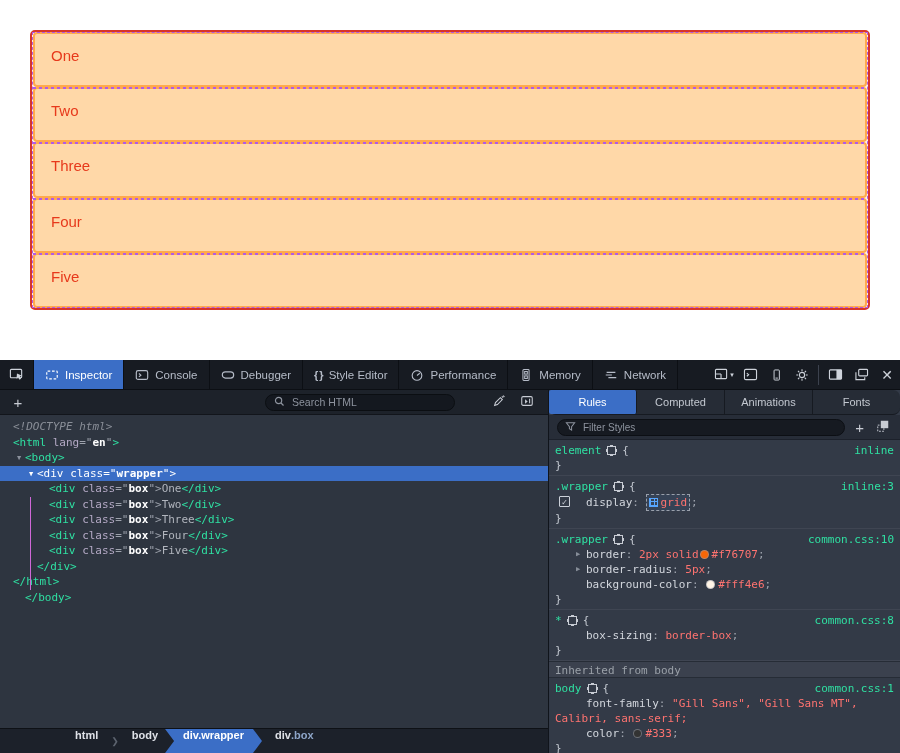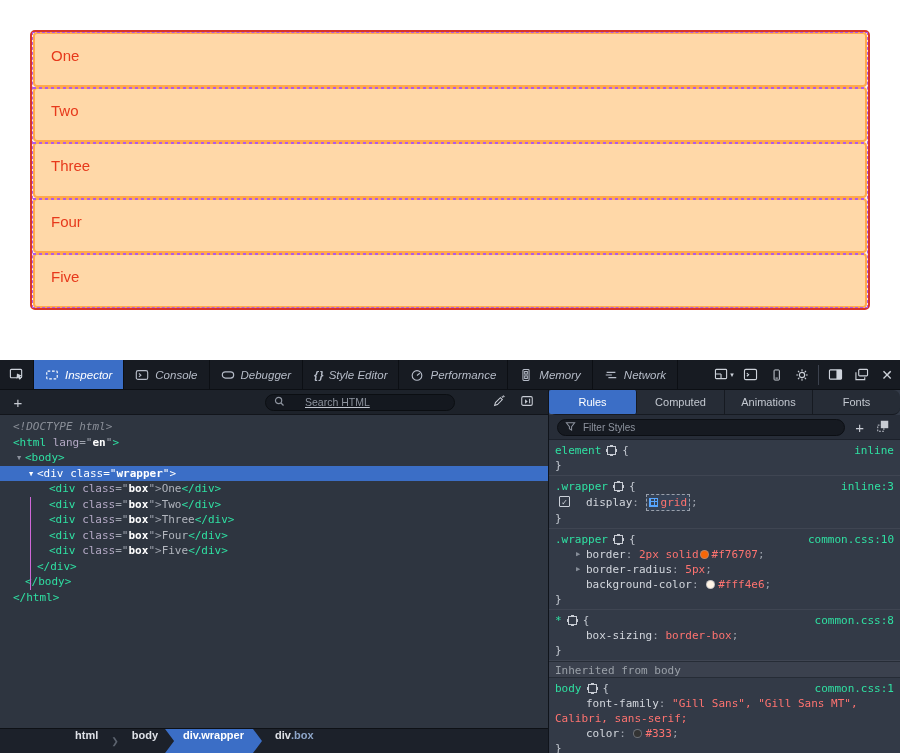--- a/index.html
+++ b/index.html
@@ -10,38 +10,38 @@
   .browser-preview{height:360px;background:#ffffff;position:relative;flex:none;}
   .wrapper-demo{position:absolute;left:30px;top:30px;width:840px;height:280px;background:#fff4e6;border:2px solid #d8352b;border-radius:5px;display:flex;flex-direction:column;}
   .demo-box{flex:1;margin:0 1px;background:#ffd8a8;border:2px solid #ffa94d;border-radius:4px;color:#e7391b;font-size:15px;padding:13px 0 0 16px;overflow:hidden;}
   .grid-overlay{position:absolute;inset:0;border:1px dashed #b15be6;pointer-events:none;z-index:5;}
   .grid-line{position:absolute;left:0;right:0;height:2px;background:repeating-linear-gradient(90deg,#b15be6 0 3px,rgba(0,0,0,0) 3px 6px);}
 
   
   .devtools{height:393px;flex:none;display:flex;flex-direction:column;background:#2e3540;color:#c3c8d2;font-size:11px;}
   .dt-toolbar{height:30px;flex:none;background:#171b22;display:flex;align-items:stretch;border-bottom:1px solid #0c0f14;}
   .dt-toolbar .picker-btn{width:34px;display:flex;align-items:center;justify-content:center;border-right:1px solid #0c0f14;color:#ced3db;cursor:pointer;}
-  .dt-tab{display:flex;align-items:center;gap:6px;padding:0 11px;color:#b6bcc8;border-right:1px solid #0c0f14;font-size:11.5px;cursor:pointer;white-space:nowrap;font-style:italic;}
+  .dt-tab{display:flex;align-items:center;gap:6px;padding:0 11px;color:#b6bcc8;border-right:1px solid #0c0f14;font-size:11.5px;cursor:pointer;white-space:nowrap;}
   .dt-tab.active{background:#3b6ec6;color:#fff;}
   .dt-tab svg,.picker-btn svg,.icon-btn svg{display:block;}
   .dt-toolbar-right{margin-left:auto;display:flex;align-items:center;}
   .icon-btn{width:26px;height:30px;display:flex;align-items:center;justify-content:center;color:#ced3db;cursor:pointer;position:relative;}
   .icon-btn .caret{font-size:7px;margin-left:1px;}
   .tb-sep{width:1px;height:20px;background:#3c424e;margin:0 3px;}
   .glyph{font-weight:bold;font-size:11px;letter-spacing:-1px;}
   .x-glyph{font-size:14px;line-height:14px;}
 
   .dt-body{flex:1;display:flex;min-height:0;}
   .left-col{width:548px;flex:none;display:flex;flex-direction:column;min-height:0;}
   .right-col{flex:1;display:flex;flex-direction:column;border-left:1px solid #10141b;background:#333a47;min-height:0;}
 
   
   .markup-toolbar{height:25px;flex:none;background:#1d222a;border-bottom:1px solid #12151b;display:flex;align-items:center;padding:0 8px;}
   .add-node-btn{color:#c8ccd4;font-size:15px;line-height:15px;width:20px;text-align:center;cursor:pointer;}
-  .search-pill{margin-left:237px;width:190px;height:17px;background:#14181f;border:1px solid #0b0e12;border-radius:9px;display:flex;align-items:center;padding:0 8px;gap:18px;text-decoration:underline;}
+  .search-pill{margin-left:237px;width:190px;height:17px;background:#14181f;border:1px solid #0b0e12;border-radius:9px;display:flex;align-items:center;padding:0 8px;gap:5px;}
   .search-pill input{flex:1;background:transparent;border:0;outline:0;color:#aab0ba;font-size:10.5px;font-family:"Liberation Sans",sans-serif;min-width:0;}
   .search-pill input::placeholder{color:#8d939e;}
   .mt-icons{margin-left:auto;display:flex;align-items:center;gap:14px;padding-right:6px;color:#c8ccd4;}
 
   
   .markup-tree{flex:1;position:relative;background:#2e3540;font-family:"DejaVu Sans Mono",monospace;font-size:11px;padding-top:4px;overflow:hidden;}
   .mline{height:15.5px;line-height:15.5px;white-space:pre;cursor:pointer;}
   .mline .arrow{display:inline-block;width:12px;margin-left:-12px;text-align:center;font-size:7px;color:#8b919c;vertical-align:1px;}
   .mline.selected{background:#3b6ec6;}
   .mline.selected .tk,.mline.selected .arrow{color:#fff !important;}
@@ -265,22 +265,22 @@
             <div class="mline" style="padding-left: 13px;"><span class="tk tk-doctype">&lt;!DOCTYPE html&gt;</span></div>
             <div class="mline" style="padding-left: 13px;"><span class="tk tk-tag">&lt;html</span><span class="tk tk-plain"> </span><span class="tk tk-attr">lang</span><span class="tk tk-punc">="</span><span class="tk tk-val">en</span><span class="tk tk-punc">"</span><span class="tk tk-tag">&gt;</span></div>
             <div class="mline" style="padding-left: 25px;"><span class="arrow">▼</span><span class="tk tk-tag">&lt;body&gt;</span></div>
             <div class="mline selected" style="padding-left: 37px;"><span class="arrow">▼</span><span class="tk tk-tag">&lt;div</span><span class="tk tk-plain"> </span><span class="tk tk-attr">class</span><span class="tk tk-punc">="</span><span class="tk tk-val">wrapper</span><span class="tk tk-punc">"&gt;</span></div>
             <div class="mline" style="padding-left: 49px;"><span class="tk tk-tag">&lt;div</span><span class="tk tk-plain"> </span><span class="tk tk-attr">class</span><span class="tk tk-punc">="</span><span class="tk tk-val">box</span><span class="tk tk-punc">"&gt;</span><span class="tk tk-text">One</span><span class="tk tk-tag">&lt;/div&gt;</span></div>
             <div class="mline" style="padding-left: 49px;"><span class="tk tk-tag">&lt;div</span><span class="tk tk-plain"> </span><span class="tk tk-attr">class</span><span class="tk tk-punc">="</span><span class="tk tk-val">box</span><span class="tk tk-punc">"&gt;</span><span class="tk tk-text">Two</span><span class="tk tk-tag">&lt;/div&gt;</span></div>
             <div class="mline" style="padding-left: 49px;"><span class="tk tk-tag">&lt;div</span><span class="tk tk-plain"> </span><span class="tk tk-attr">class</span><span class="tk tk-punc">="</span><span class="tk tk-val">box</span><span class="tk tk-punc">"&gt;</span><span class="tk tk-text">Three</span><span class="tk tk-tag">&lt;/div&gt;</span></div>
             <div class="mline" style="padding-left: 49px;"><span class="tk tk-tag">&lt;div</span><span class="tk tk-plain"> </span><span class="tk tk-attr">class</span><span class="tk tk-punc">="</span><span class="tk tk-val">box</span><span class="tk tk-punc">"&gt;</span><span class="tk tk-text">Four</span><span class="tk tk-tag">&lt;/div&gt;</span></div>
             <div class="mline" style="padding-left: 49px;"><span class="tk tk-tag">&lt;div</span><span class="tk tk-plain"> </span><span class="tk tk-attr">class</span><span class="tk tk-punc">="</span><span class="tk tk-val">box</span><span class="tk tk-punc">"&gt;</span><span class="tk tk-text">Five</span><span class="tk tk-tag">&lt;/div&gt;</span></div>
             <div class="mline" style="padding-left: 37px;"><span class="tk tk-tag">&lt;/div&gt;</span></div>
+            <div class="mline" style="padding-left: 13px;"><span class="tk tk-tag">&lt;/html&gt;</span></div>
             <div class="mline" style="padding-left: 25px;"><span class="tk tk-tag">&lt;/body&gt;</span></div>
-            <div class="mline" style="padding-left: 13px;"><span class="tk tk-tag">&lt;/html&gt;</span></div>
             <div class="child-guide" style="top: 81.5px; height: 93px;"></div>
           </div>
 
         <div class="breadcrumbs" id="breadcrumbs">
             <div class="crumb">
               <span>html</span>
             </div>
             <div class="crumb-sep">❯</div>
             <div class="crumb">
               <span>body</span>

